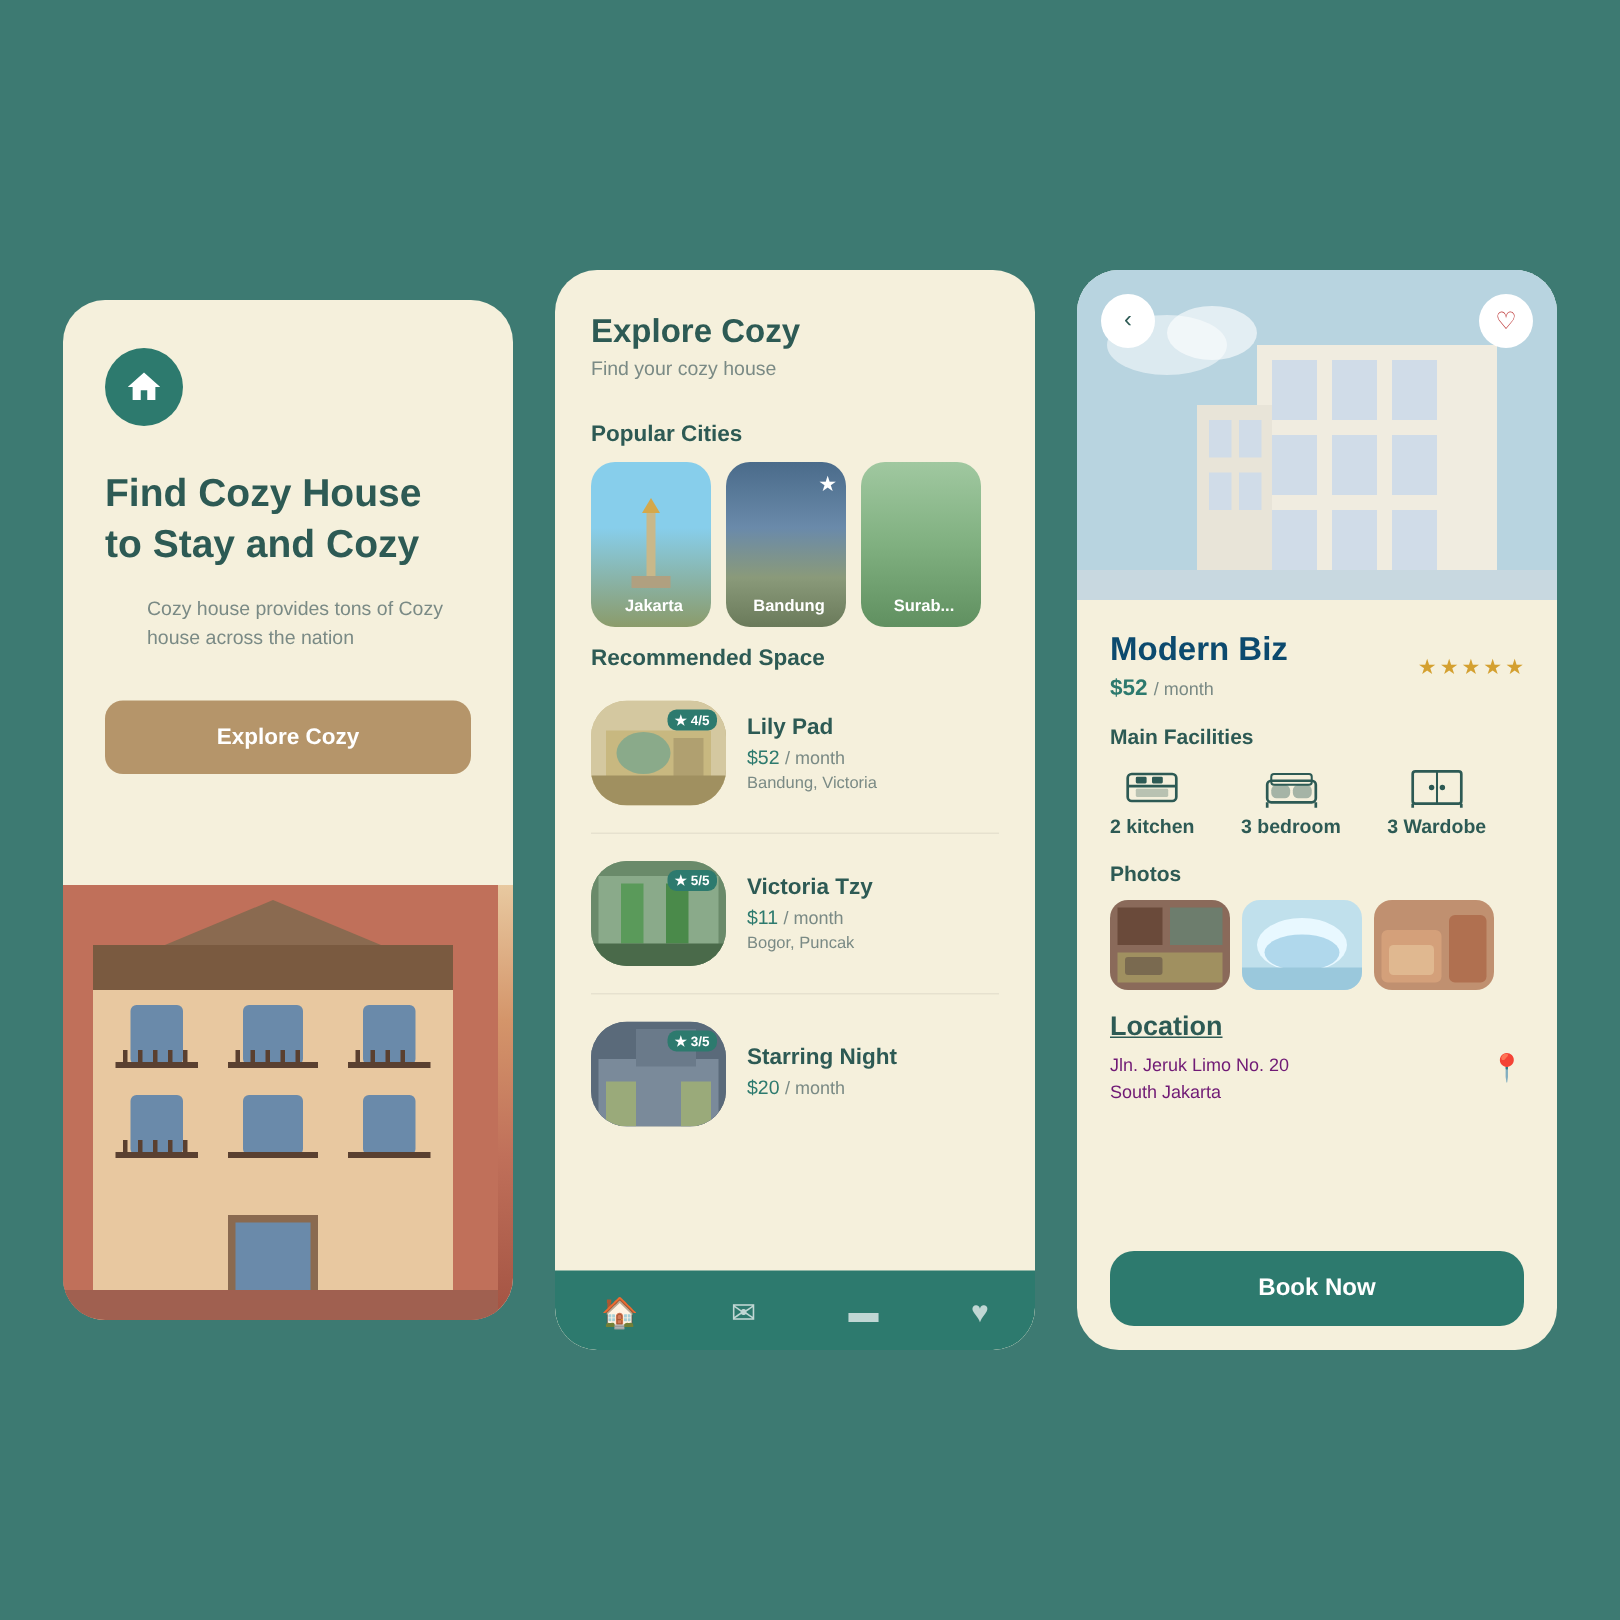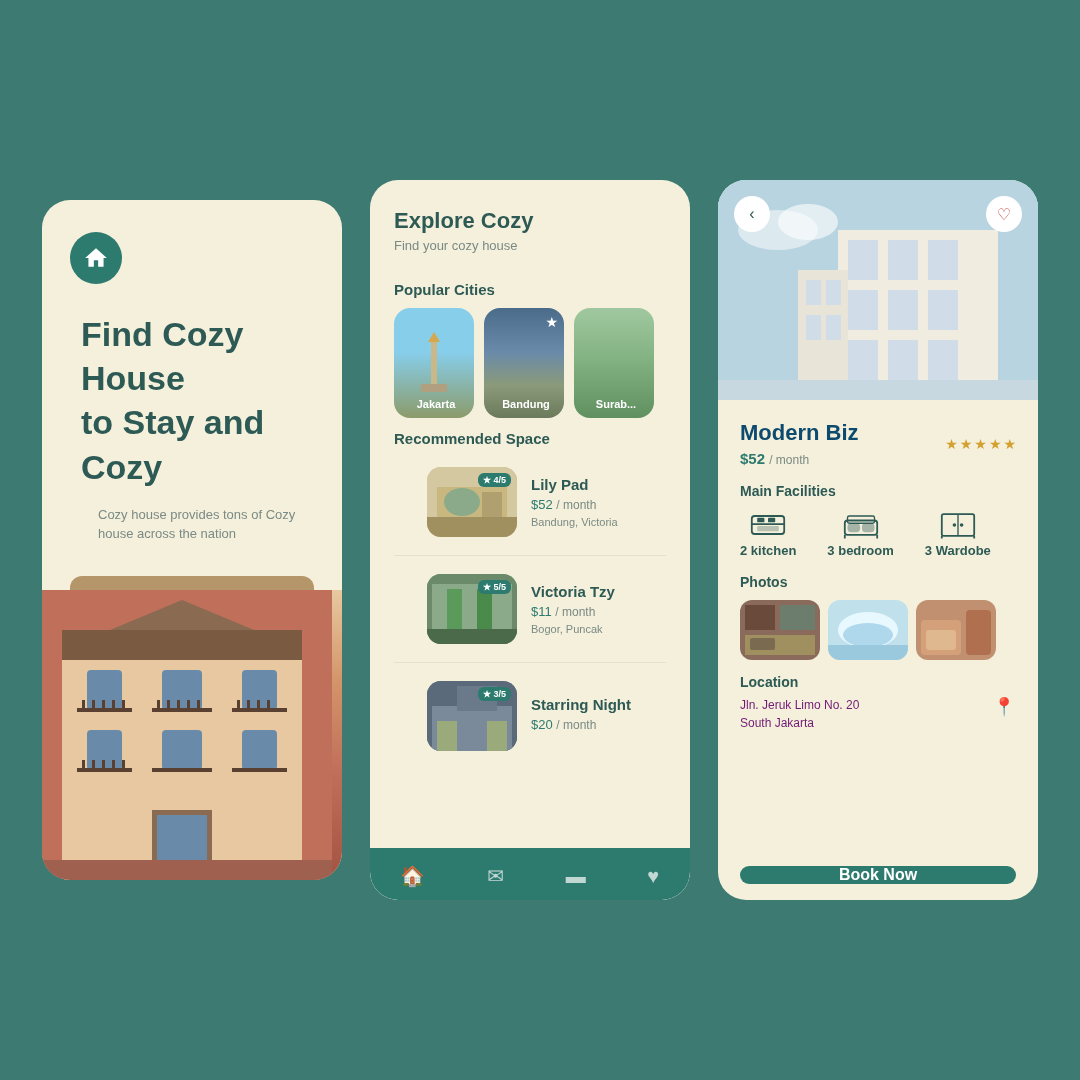--- a/index.html
+++ b/index.html
@@ -46,26 +46,25 @@
       margin-bottom: 28px;
     }
 
     .logo-icon svg {
       width: 26px;
       height: 26px;
       fill: white;
     }
 
     .screen1-title {
-      font-size: 34px;
+      font-size: 26px;
       font-weight: 700;
       color: #2d5a54;
       line-height: 1.3;
       margin-bottom: 16px;
-      margin-left: 11px;
     }
 
     .screen1-subtitle {
       font-size: 13px;
       color: #7a8a85;
       line-height: 1.5;
       margin-bottom: 32px;
       margin-left: 28px;
     }
 
@@ -222,25 +221,24 @@
     .space-card {
       display: flex;
       align-items: center;
       gap: 14px;
       padding: 10px 24px;
     }
 
     .space-thumb {
       width: 90px;
       height: 70px;
-      border-radius: 14px;
+      border-radius: 24px;
       overflow: hidden;
       flex-shrink: 0;
       position: relative;
-      margin-left: 33px;
     }
 
     .space-thumb-bg {
       width: 100%;
       height: 100%;
     }
 
     .space-rating-badge {
       position: absolute;
       top: 6px;
@@ -427,24 +425,25 @@
     }
 
     .photo-thumb {
       width: 80px;
       height: 60px;
       border-radius: 12px;
       overflow: hidden;
     }
 
     .location-title {
-      font-size: 14px;
+      font-size: 18px;
       font-weight: 700;
       color: #2d5a54;
       margin-bottom: 6px;
+      text-decoration: underline;
     }
 
     .location-row {
       display: flex;
       justify-content: space-between;
       align-items: flex-start;
     }
 
     .location-text {
       font-size: 12px;
@@ -456,20 +455,21 @@
       font-size: 18px;
       color: #b5956a;
     }
 
     .book-btn {
       margin: 14px 22px 16px;
       background: #2d7a6e;
       color: white;
       border: none;
       border-radius: 16px;
+      padding: 16px;
       font-size: 16px;
       font-weight: 600;
       cursor: pointer;
       text-align: center;
       width: calc(100% - 44px);
     }
 
     
     .fac-svg {
       width: 36px;

